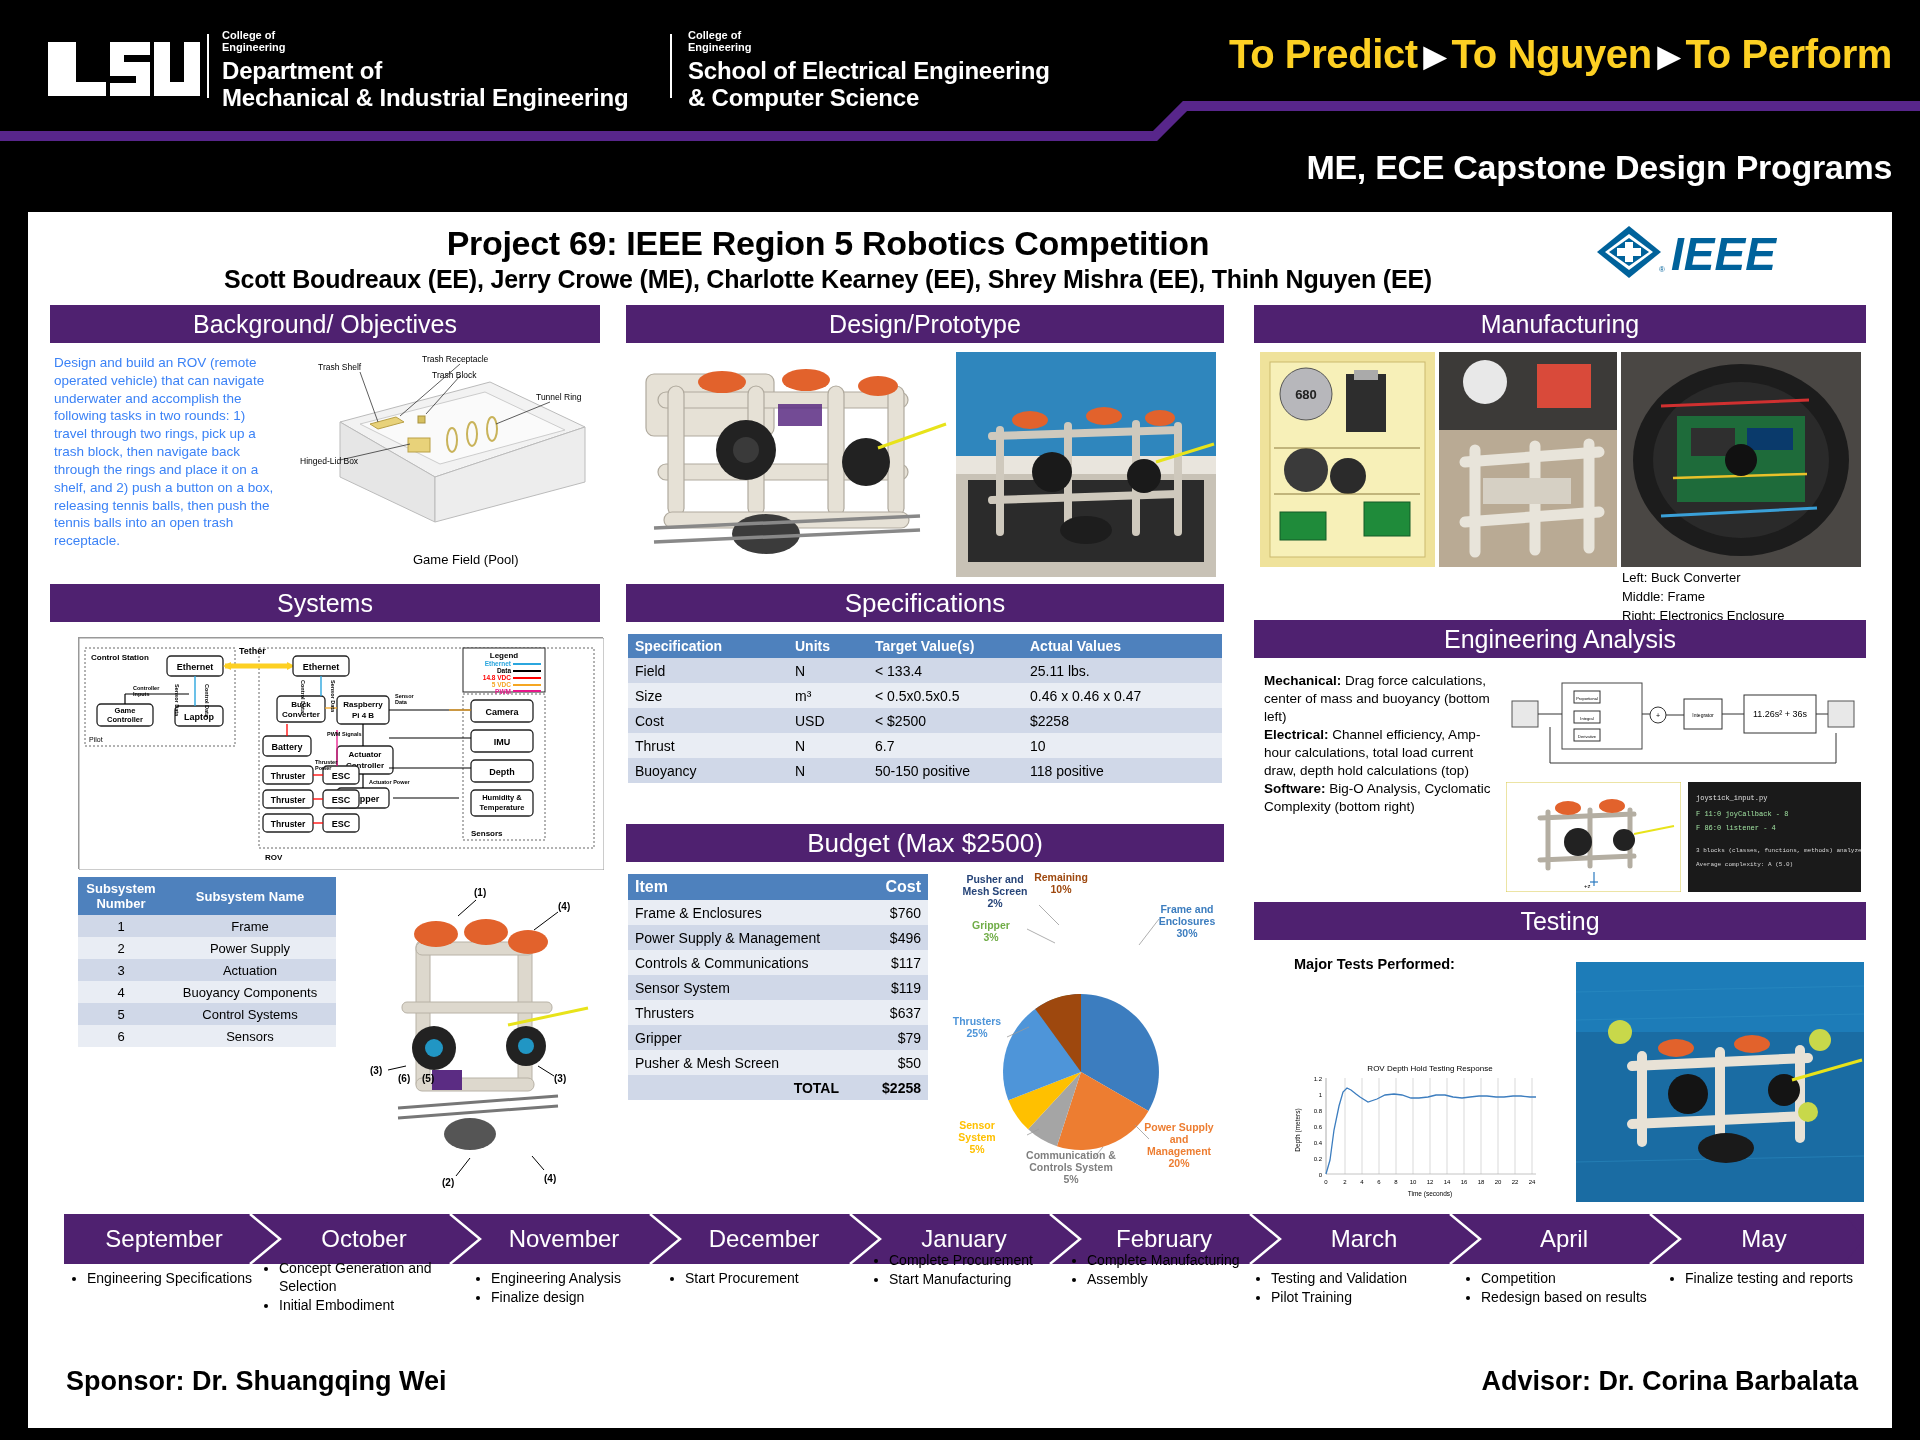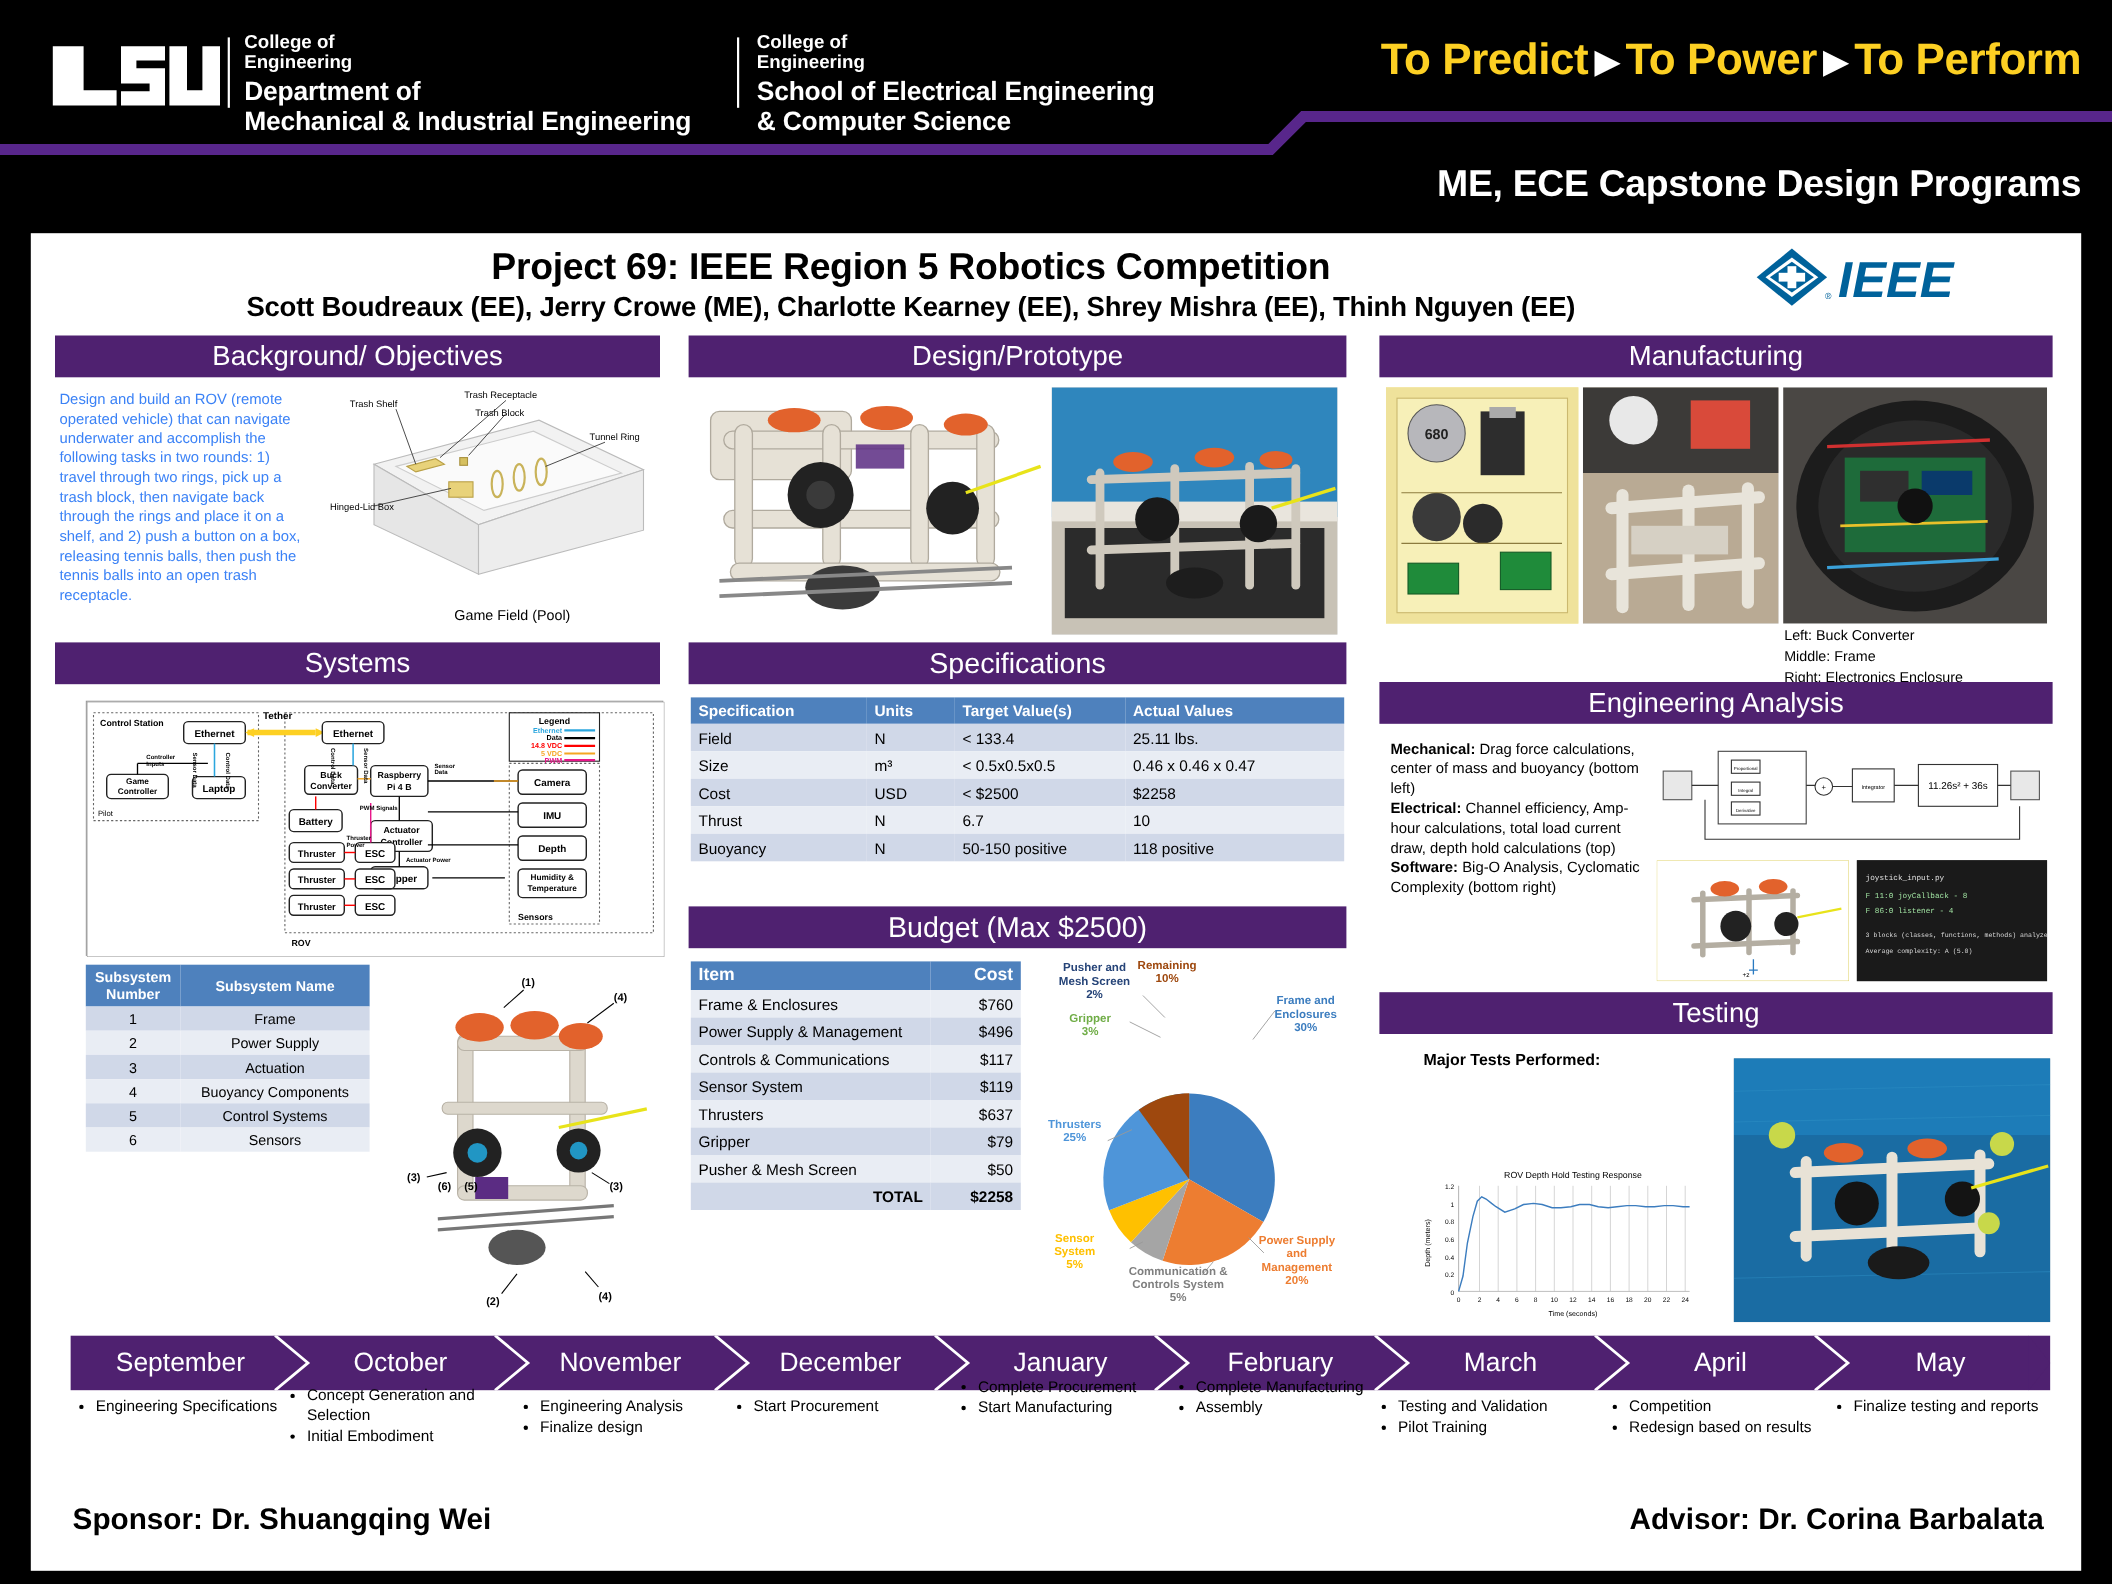--- a/index.html
+++ b/index.html
@@ -8,21 +8,21 @@
     background:#000;
     font-family:"Liberation Sans", sans-serif;
     overflow:hidden;
     position:relative;
   }
   
   .header { position:absolute; left:0; top:0; width:1920px; height:210px; background:#000; }
   .lsu-logo { position:absolute; left:46px; top:38px; width:155px; height:62px; }
   .lsu-logo svg { display:block; }
   .dept-block { position:absolute; top:30px; color:#fff; }
-  .dept-block .small { font-size:17px; font-weight:bold; line-height:1.06; }
+  .dept-block .small { font-size:11px; font-weight:bold; line-height:1.06; }
   .dept-block .big { font-size:24px; font-weight:bold; line-height:1.13; letter-spacing:-0.2px;}
   .divider-v { position:absolute; width:2px; background:#fff; }
   .tagline {
     position:absolute; right:28px; top:32px;
     color:#FDD023; font-size:40px; font-weight:bold; letter-spacing:-0.4px;
     white-space:nowrap;
   }
   .tagline .arrow { color:#fff; font-size:29px; vertical-align:2px; padding:0 6px;}
   .capstone {
     position:absolute; right:28px; top:148px; color:#fff;
@@ -112,21 +112,21 @@
   </div>
   <div class="divider-v" style="left:670px; top:34px; height:64px;"></div>
   <div class="dept-block" style="left:688px;">
     <div class="small">College of</div>
     <div class="small">Engineering</div>
     <div class="big" style="margin-top:4px">School of Electrical Engineering</div>
     <div class="big">&amp; Computer Science</div>
   </div>
 
   <div class="tagline">
-    <span>To Predict</span><span class="arrow">▶</span><span>To Power</span><span class="arrow">▶</span><span>To Perform</span>
+    <span>To Predict</span><span class="arrow">▶</span><span>To Nguyen</span><span class="arrow">▶</span><span>To Perform</span>
   </div>
 
   <svg style="position:absolute;left:0;top:100px;width:1920px;height:42px">
     <polyline points="0,36 1155,36 1185,6 1920,6" fill="none" stroke="#58268B" stroke-width="10"></polyline>
   </svg>
   <div class="capstone">ME, ECE Capstone Design Programs</div>
 </div>
 
 <div class="poster">
 

